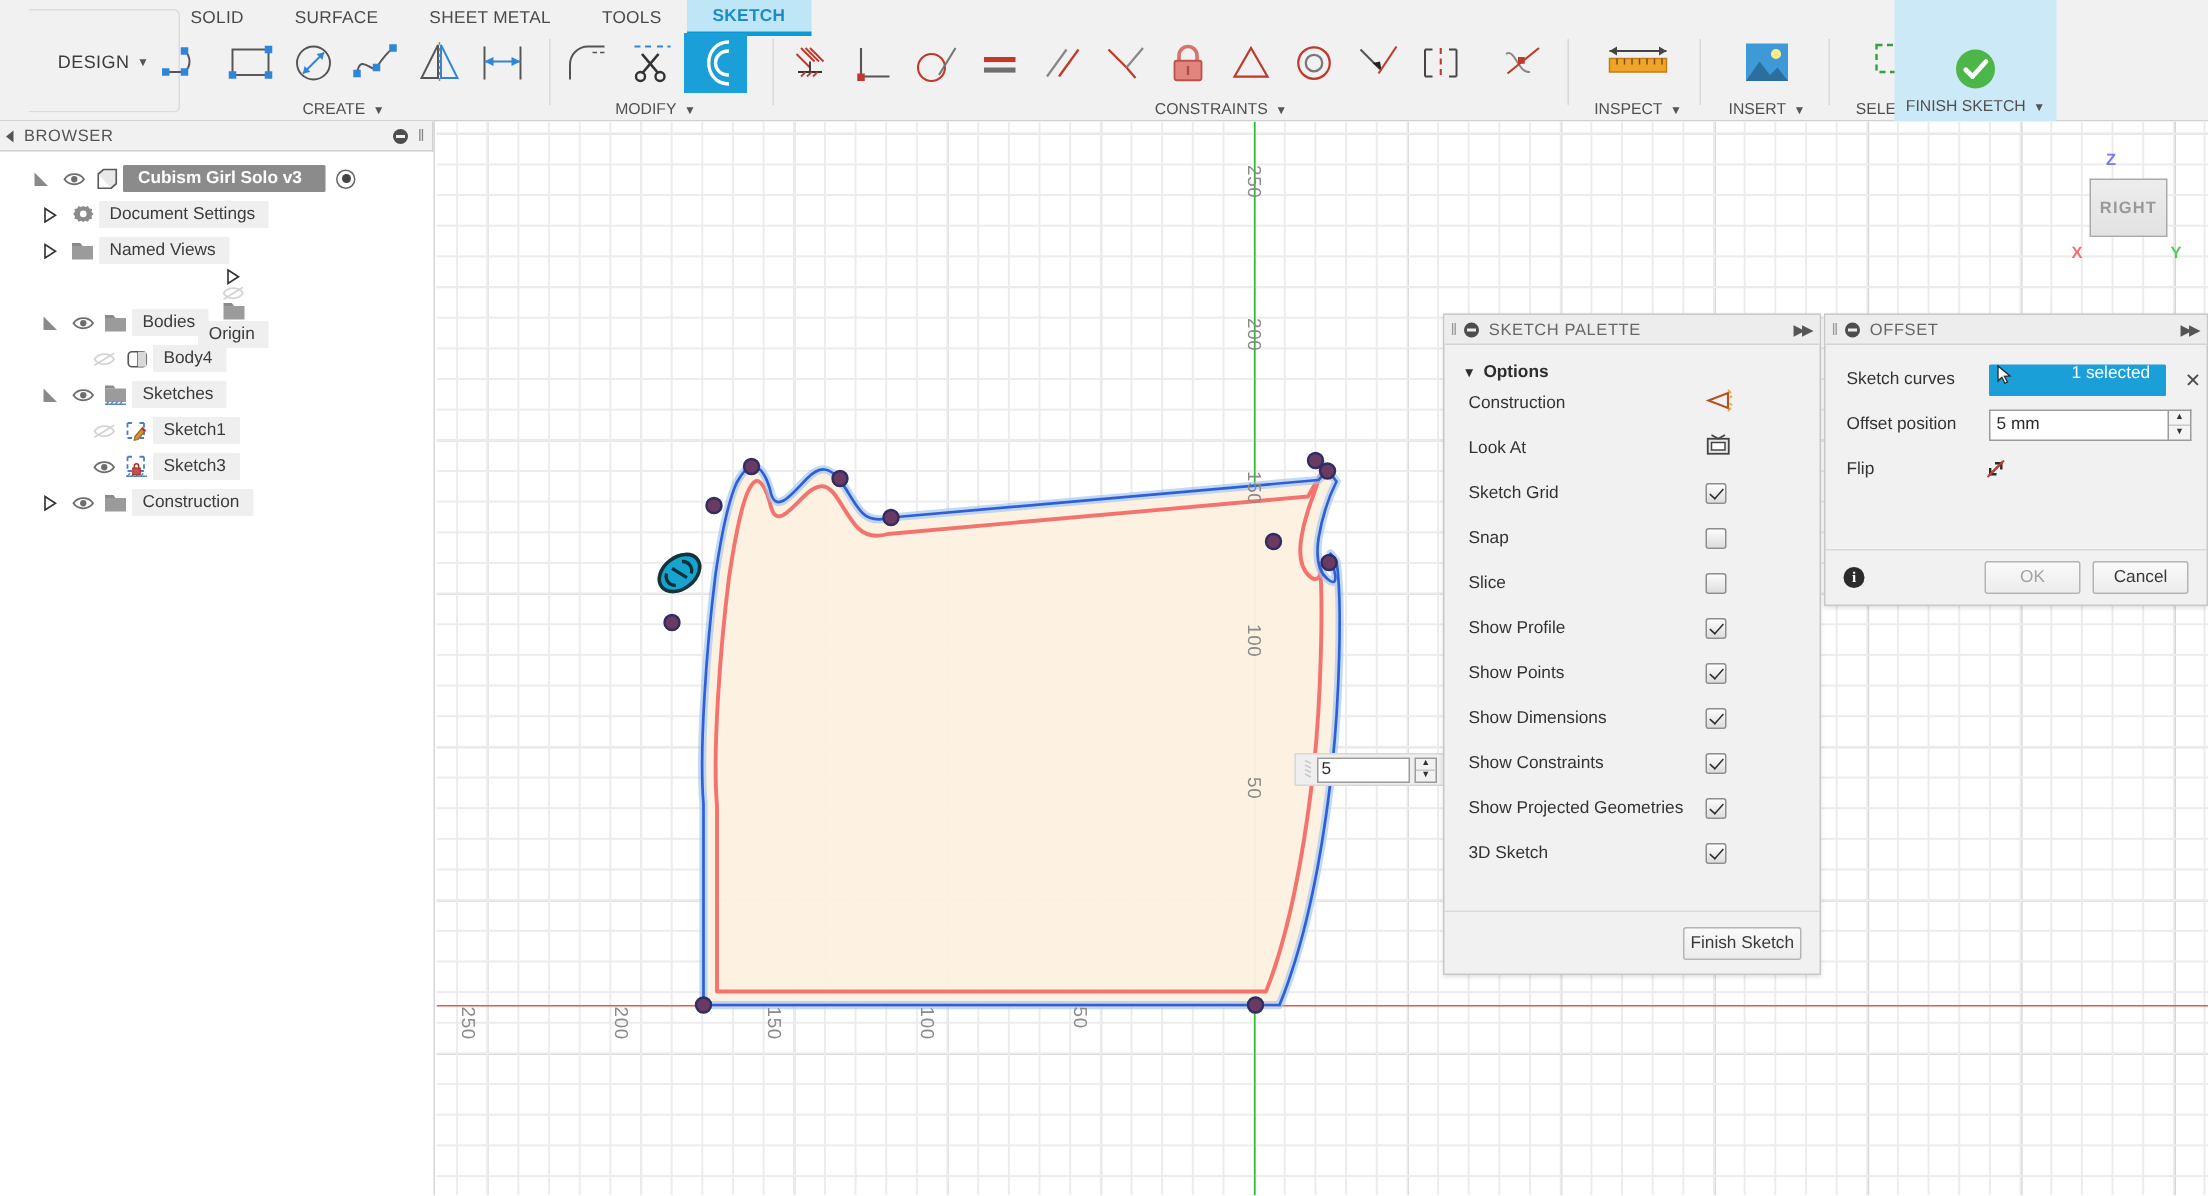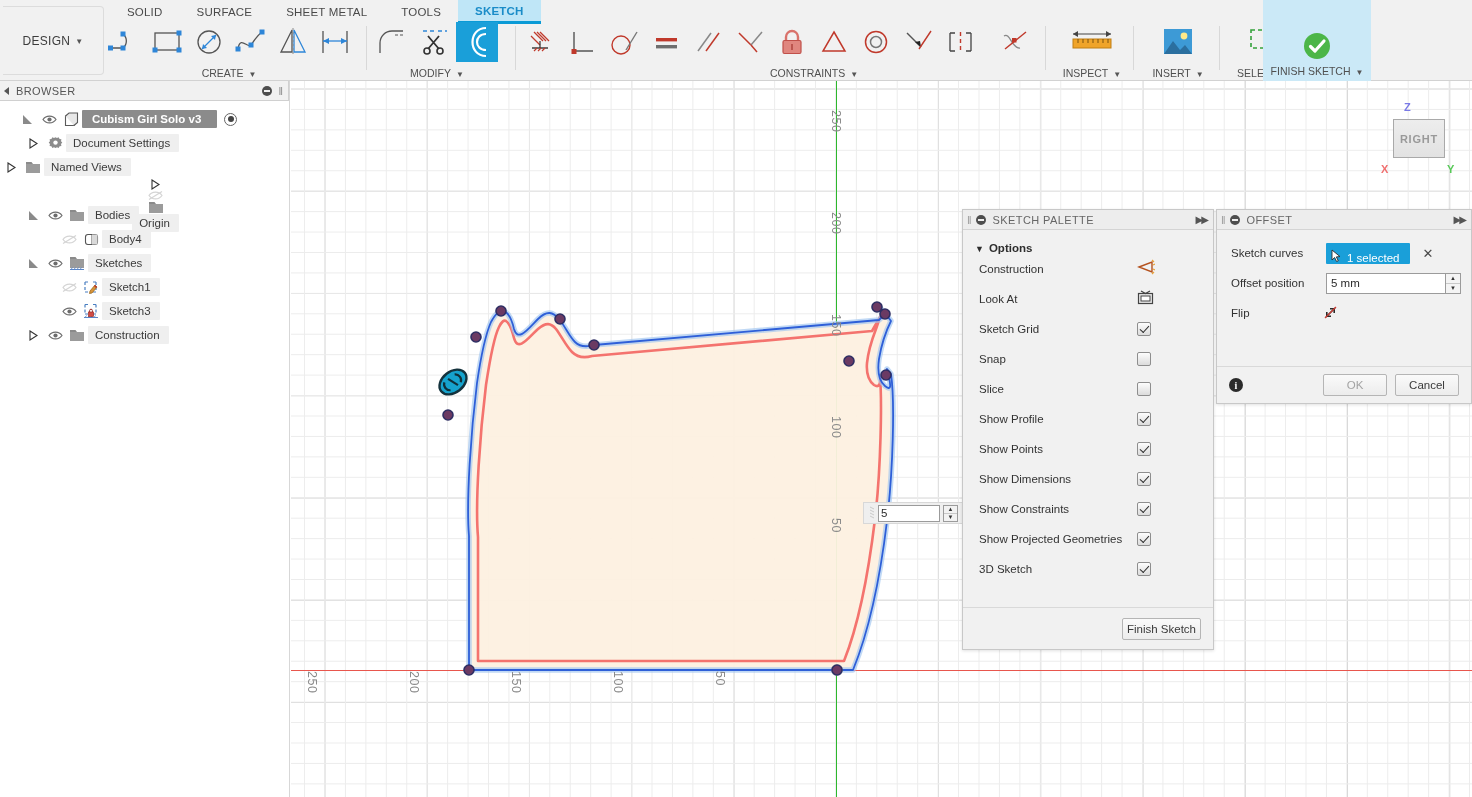--- a/index.html
+++ b/index.html
@@ -13,21 +13,21 @@
   }
   #app { position: relative; width: 1472px; height: 797px; }
 
   
   #toolbar {
     position: absolute; left: 0; top: 0; width: 1472px; height: 81px;
     background: #f1f1f1;
     border-bottom: 1px solid #d2d2d2;
   }
   #design-box {
-    position: absolute; left: 3px; top: 6px; width: 101px; height: 69px;
+    position: absolute; left: 19px; top: 6px; width: 101px; height: 69px;
     background: #f1f1f1; border: 1px solid #dcdcdc; border-left: none;
     border-radius: 0 4px 4px 0;
     display: flex; align-items: center; justify-content: center;
   }
   #design-label {
     font-size: 12px; color: #3c3c3c; letter-spacing: .3px;
   }
   .caret { display: inline-block; margin-left: 5px; font-size: 8px; color: #555; vertical-align: middle;}
 
   
@@ -191,21 +191,21 @@
     font-family: "Liberation Sans", sans-serif;
   }
   .btn.disabled { color: #a3a3a3; }
 
   #offset-panel { left: 1216px; top: 209px; width: 256px; height: 195px; }
   .orow { height: 30px; display: flex; align-items: center; padding-left: 14px; position: relative; }
   .olabel { font-size: 11.5px; color: #333; }
   .octl { position: absolute; left: 109px; display: flex; align-items: center; }
   #sel-chip {
     height: 21px; background: #1a9fd9; color: #fff; font-size: 11.5px;
-    display: flex; align-items: flex-end; padding: 0 11px 0 5px; border-radius: 1px;
+    display: flex; align-items: flex-start; padding: 0 11px 0 5px; border-radius: 1px; gap: 34px;
   }
   #sel-chip .cur { margin-right: 5px; }
   #sel-x { margin-left: 12px; font-size: 13px; color: #4a4a4a; }
   #offset-input {
     width: 120px; height: 21px; background: #fff; border: 1px solid #9b9b9b;
     font-size: 11.5px; color: #2b2b2b; padding: 0 4px; outline: none;
     font-family: "Liberation Sans", sans-serif;
   }
   #offset-spin { width: 15px; height: 21px; display: flex; flex-direction: column;
                  border: 1px solid #9b9b9b; border-left: none; background: #f4f4f4; }
@@ -520,21 +520,21 @@
         </div>
         <div class="nodeicon">
           <svg width="15" height="15" viewBox="0 0 15 15">
               <path d="M7.5 1.3 L9 2 L10.6 1.3 L11.6 3 L13.4 3.3 L13 5.2 L14.3 6.6 L13 8 L13.4 9.9 L11.6 10.2 L10.6 11.9 L9 11.2 L7.5 12 L6 11.2 L4.4 11.9 L3.4 10.2 L1.6 9.9 L2 8 L0.7 6.6 L2 5.2 L1.6 3.3 L3.4 3 L4.4 1.3 L6 2 Z" fill="#8b8b8b"></path>
               <circle cx="7.5" cy="6.6" r="2.2" fill="#fff"></circle>
             </svg>
         </div>
         <span class="nodelabel">Document Settings</span>
       </div>
 
-      <div class="node" style="">
+      <div class="node" style="padding-left:22px;">
         <div class="exp">
           <svg width="9" height="11" viewBox="0 0 9 11">
               <path d="M1 1 L8 5.5 L1 10 Z" fill="none" stroke="#333" stroke-width="1.1"></path>
             </svg>
         </div>
         <div class="nodeicon">
           <svg width="16" height="13" viewBox="0 0 16 13">
               <path d="M1 3 L1 12 L15 12 L15 3 Z" fill="#9b9b9b"></path>
               <path d="M1 1 L6.5 1 L8 3 L1 3 Z" fill="#8a8a8a"></path>
             </svg>

